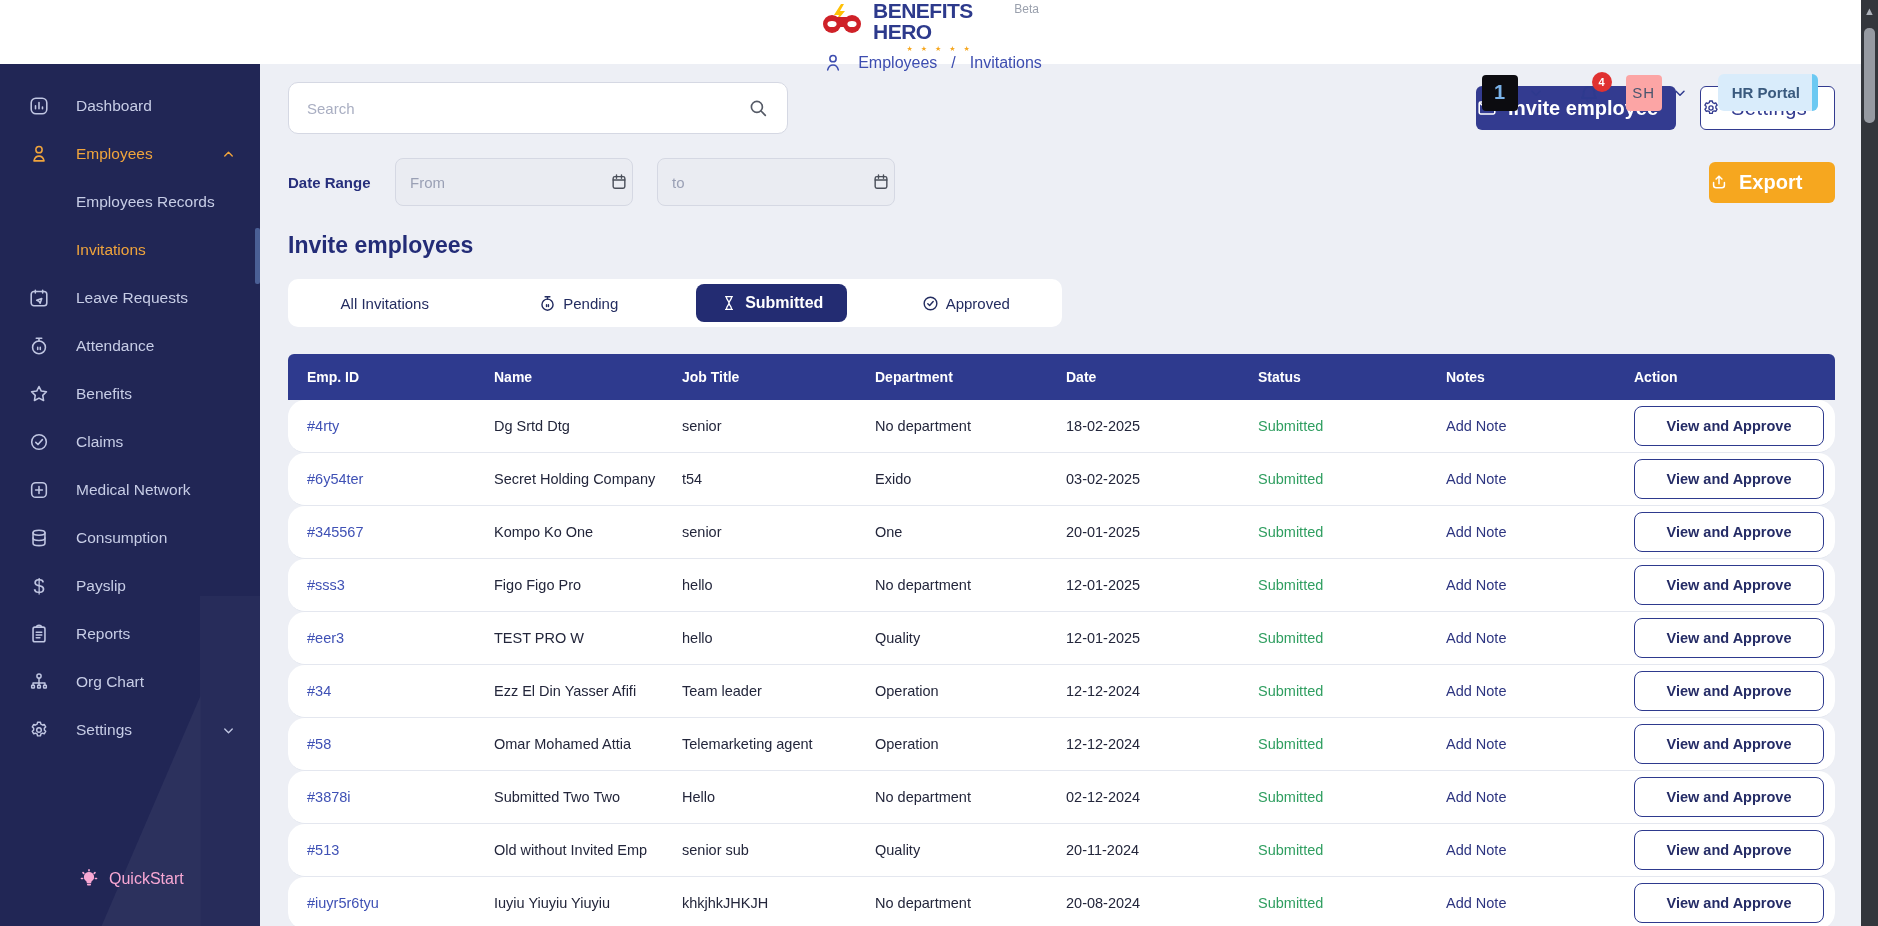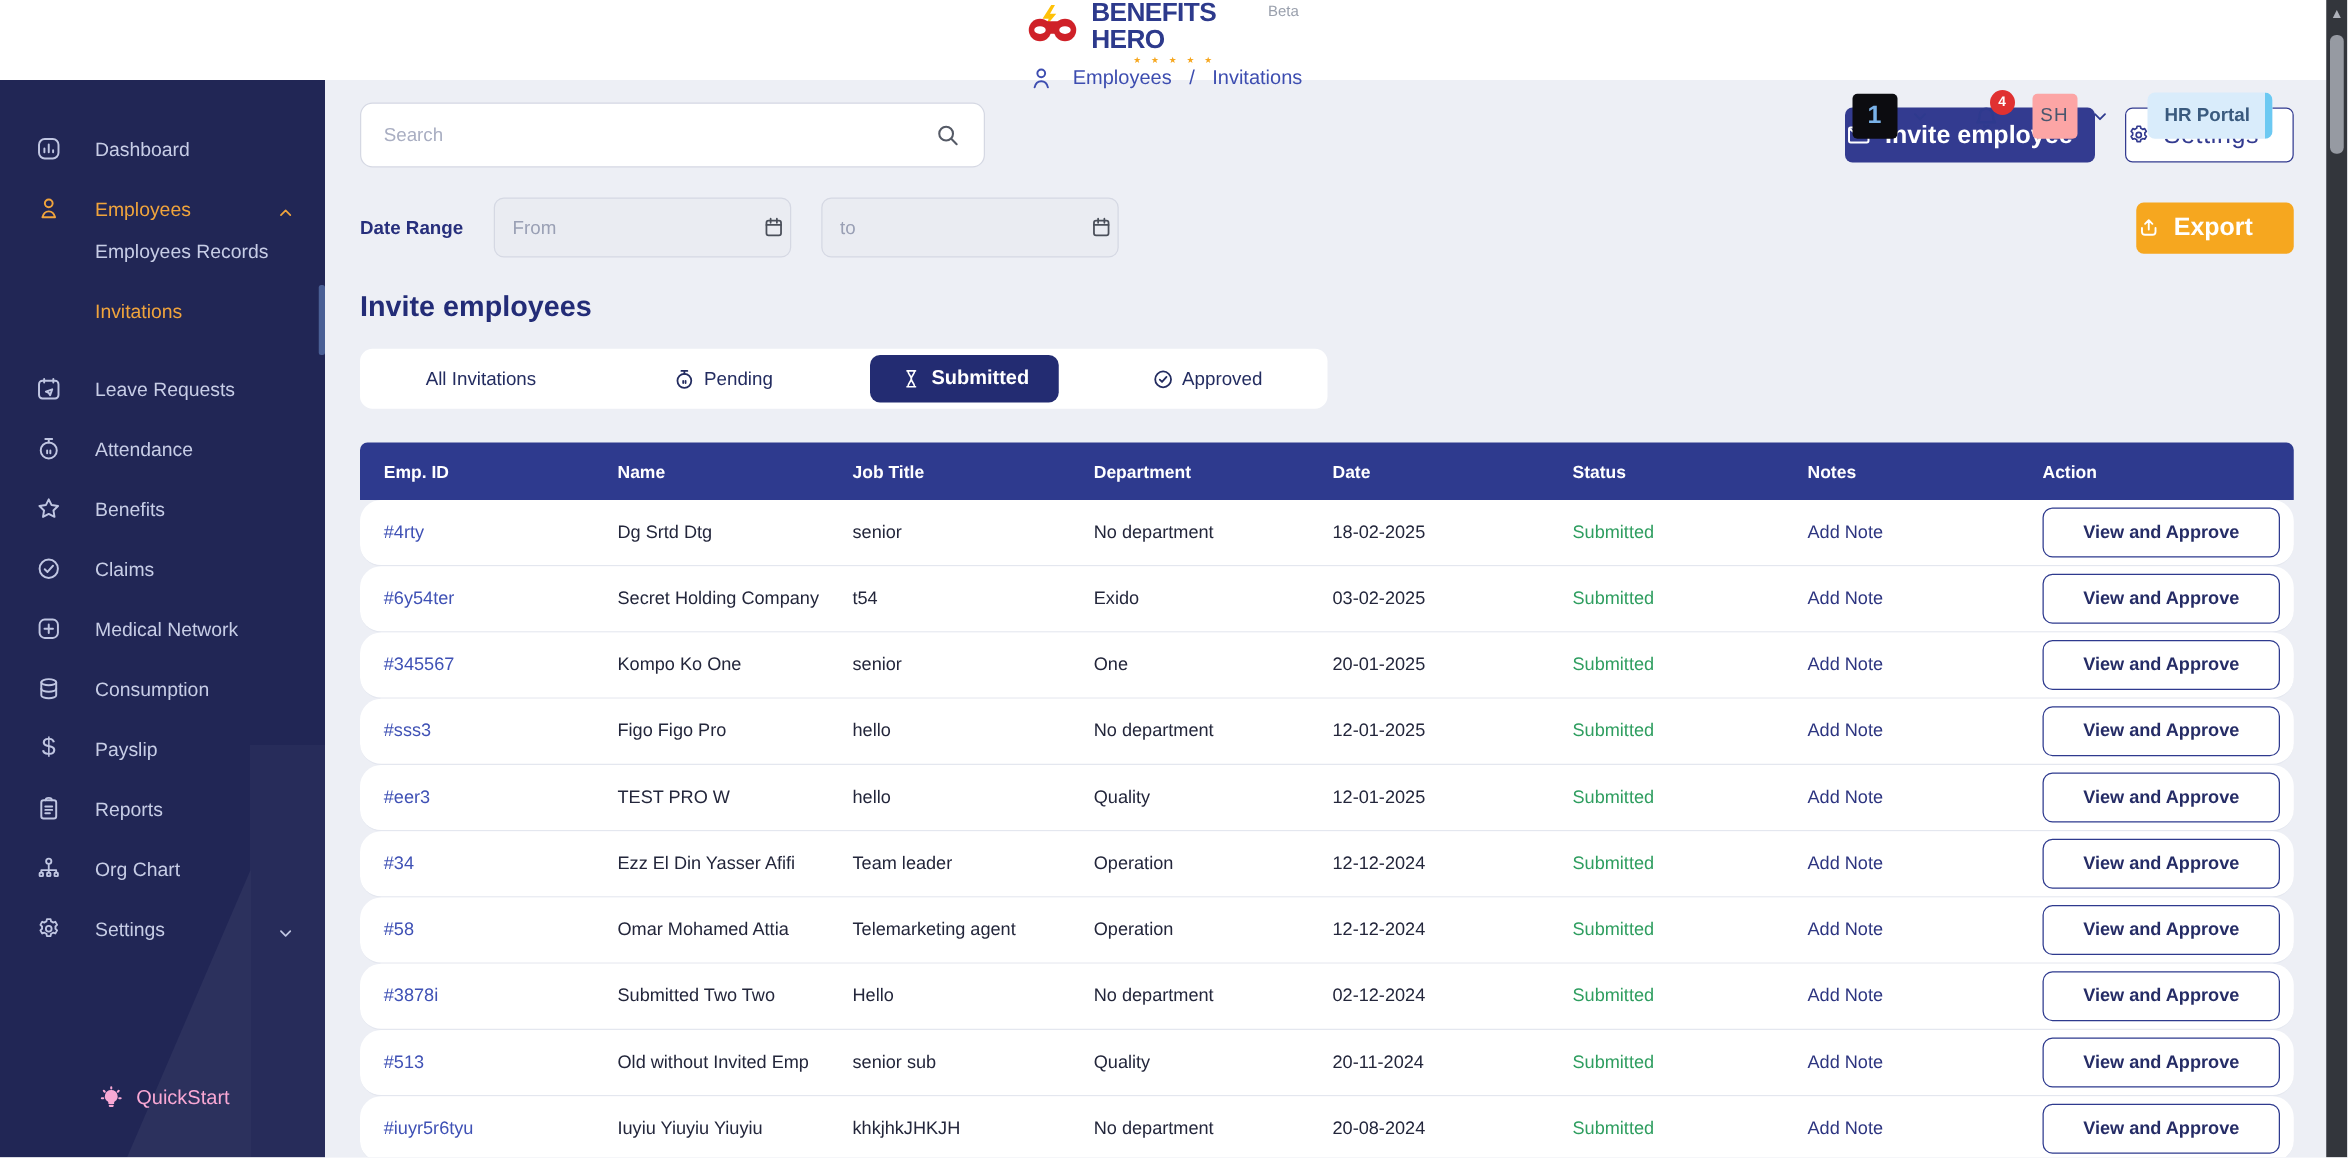--- a/index.html
+++ b/index.html
@@ -23,21 +23,21 @@
   .badge { position:absolute; top:-8px; right:-10px; background:#e03131; color:#fff; font-size:11px; font-weight:bold; min-width:20px; height:20px; border-radius:10px; display:flex; align-items:center; justify-content:center; }
   .avatar { width:36px; height:36px; border-radius:4px; background:#fca5a5; color:#4a566e; font-size:15px; display:flex; align-items:center; justify-content:center; letter-spacing:1px; }
   .portal-btn { position:relative; height:37px; background:#d9ecfb; border:none; border-radius:6px; padding:0 18px 0 14px; font-size:15px; font-weight:bold; color:#3a5a7e; margin-left:12px; cursor:pointer; font-family:inherit; overflow:hidden; }
   .portal-btn::after { content:""; position:absolute; right:0; top:0; width:6px; height:100%; background:#6cc9f2; }
 
   
   .body-row { display:flex; height:862px; }
 
   
   .sidebar { width:260px; flex-shrink:0; background:#212655; position:relative; padding-top:18px; color:#c7cde6; overflow:hidden; }
-  .side-item { height:48px; display:flex; align-items:flex-end; gap:24px; padding-left:26px; font-size:15.5px; cursor:pointer; position:relative; z-index:1; }
+  .side-item { height:48px; display:flex; align-items:center; gap:24px; padding-left:26px; font-size:15.5px; cursor:pointer; position:relative; z-index:1; }
   .side-item .s-icon { width:26px; display:flex; justify-content:center; color:#c0c6e2; }
   .side-item.active-parent { color:#f0a43c; }
   .side-item.active-parent .s-icon { color:#f0a43c; }
   .side-sub { height:48px; display:flex; align-items:center; padding-left:76px; font-size:15.5px; cursor:pointer; position:relative; z-index:1; }
   .side-sub.active { color:#f0a43c; }
   .chev-right { margin-left:auto; margin-right:24px; display:flex; color:#f0a43c; }
   .chev-right.dim { color:#c0c6e2; }
   .side-scroll-thumb { position:absolute; right:0; top:164px; width:5px; height:56px; background:#4a5f95; border-radius:2px; z-index:2; }
   .watermark-1 { position:absolute; left:86px; bottom:0; width:130px; height:230px; background:rgba(255,255,255,0.05); clip-path:polygon(88% 0, 12% 100%, 88% 100%); }
   .watermark-2 { position:absolute; right:0; bottom:0; width:60px; height:330px; background:rgba(255,255,255,0.03); }

